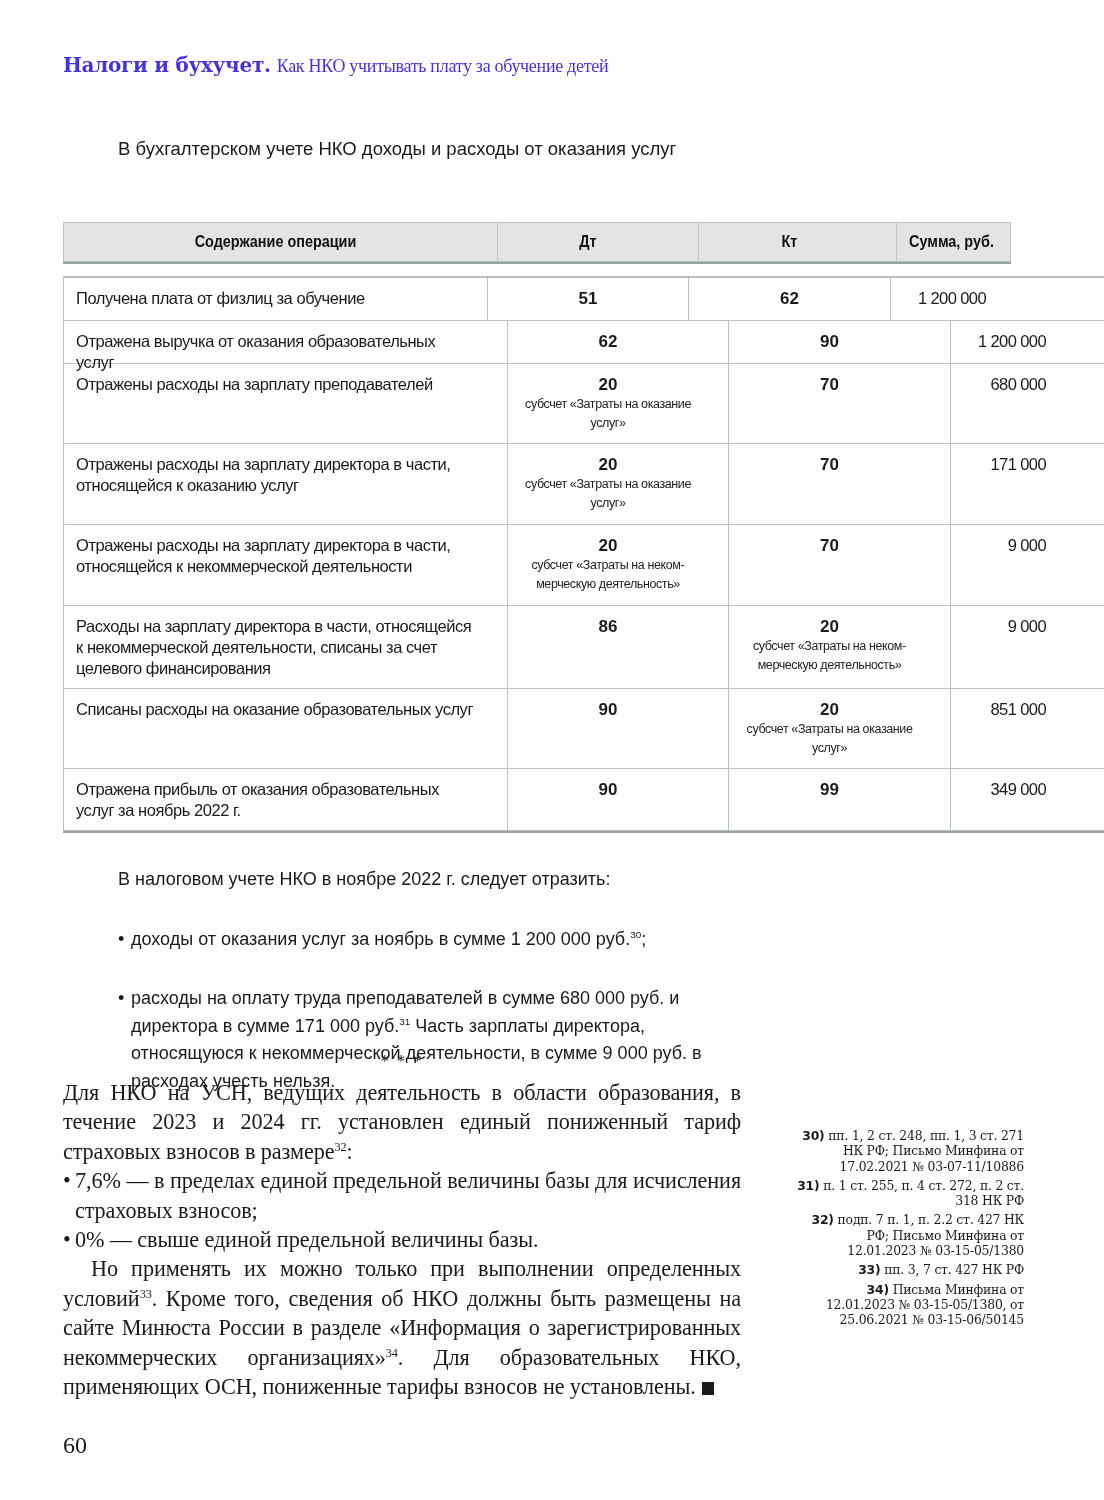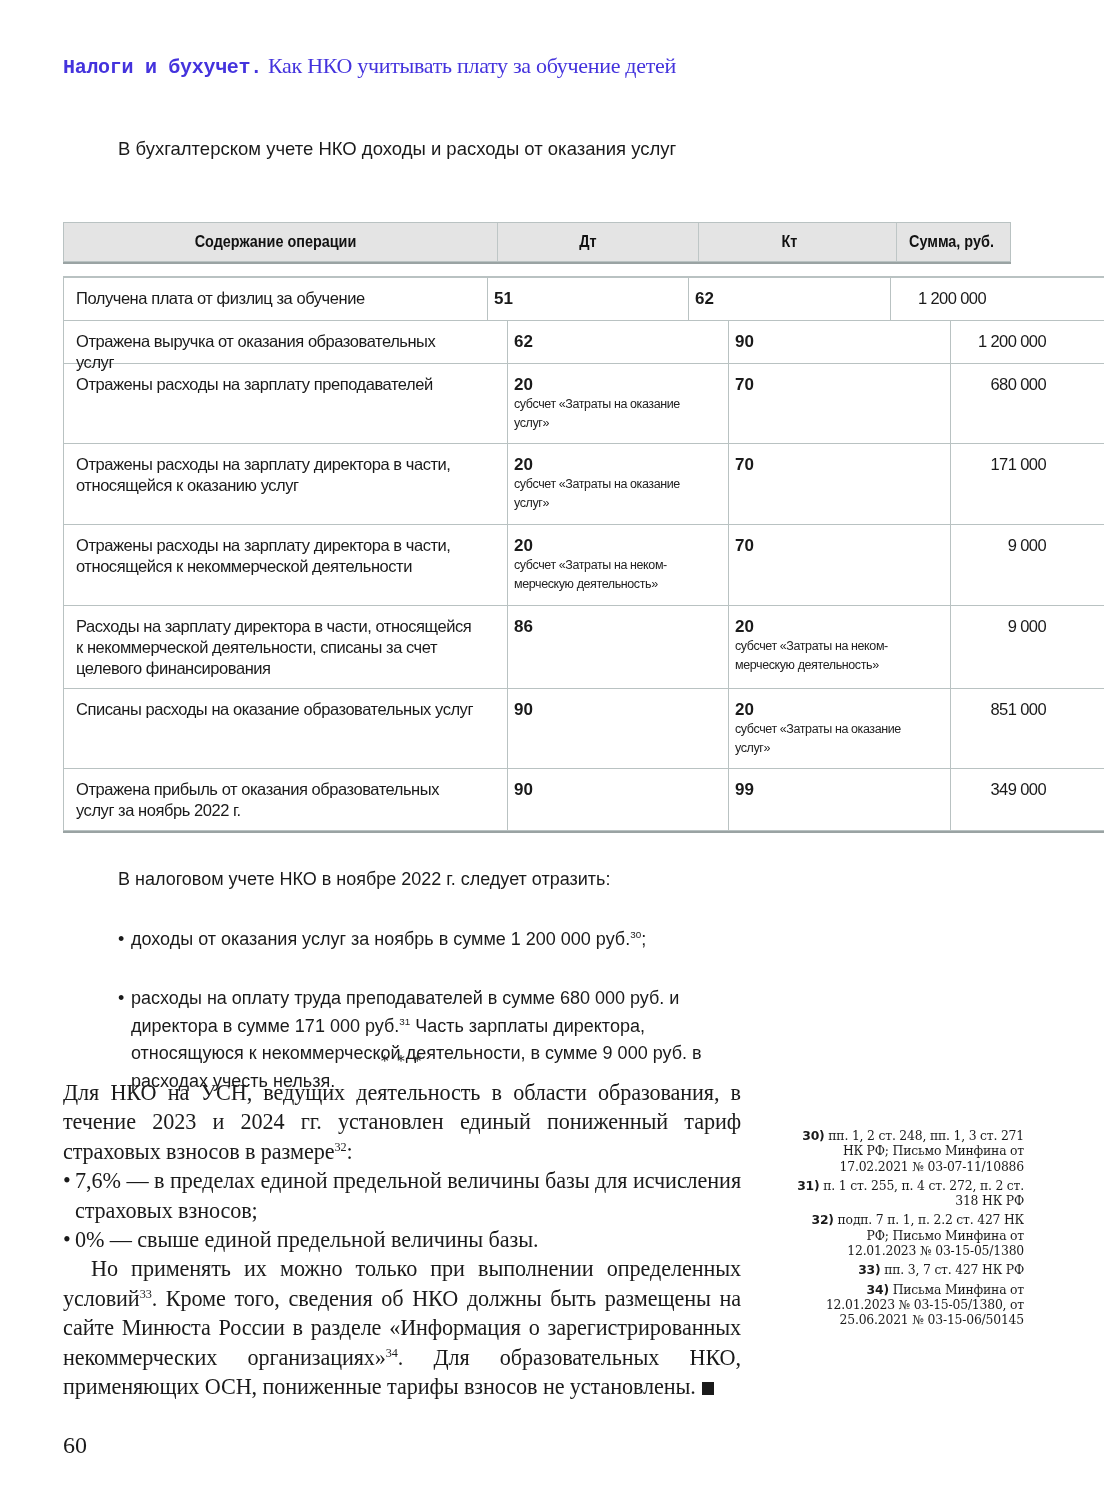--- a/index.html
+++ b/index.html
@@ -4,22 +4,22 @@
   <style>
     * { box-sizing: border-box; margin: 0; padding: 0; }
     html, body { width: 1104px; height: 1500px; background: #ffffff; }
     body { position: relative; color: #1a1a1a; overflow: hidden; }
 
     .running-head {
       position: absolute; left: 63px; top: 53px;
       font-family: "DejaVu Serif", serif; font-size: 20px; color: #4433dd;
       letter-spacing: -0.3px; white-space: nowrap;
     }
-    .running-head .rh-bold { font-weight: bold; font-family: Liberation Mono, monospace; }
-    .running-head .rh-normal { font-weight: normal; font-family: "Liberation Serif", serif; font-size: 22px; }
+    .running-head .rh-bold { font-weight: bold; }
+    .running-head .rh-normal { font-weight: normal; font-family: "Liberation Serif", serif; font-size: 18px; }
 
     .sans { font-family: "Liberation Sans", sans-serif; }
 
     .intro {
       position: absolute; left: 118px; top: 134px; width: 640px;
       font-size: 18.5px; line-height: 30px; color: #1a1a1a;
     }
 
     
     .tbl-head {
@@ -38,21 +38,21 @@
     .tbl-body {
       position: absolute; left: 63px; top: 276px; width: 1044px;
       border: 1px solid #b9c2c2; border-top: 2px solid #b9c2c2;
       box-shadow: 0 2px 0 #9aa3a3;
     }
     .tr { display: grid; grid-template-columns: 423px 201px 202px 122px; }
     .tr + .tr { border-top: 1px solid #b9c2c2; gap: 20px; }
     .td { padding: 10px 12px 8px 12px; font-family: "Liberation Sans", sans-serif; font-size: 16.5px; line-height: 21px; color: #1a1a1a; }
     .td + .td { border-left: 1px solid #b9c2c2; }
     .td.op { letter-spacing: -0.45px; }
-    .td.acc { padding-left: 6px; padding-right: 6px; }
+    .td.acc { text-align: center; padding-left: 6px; padding-right: 6px; }
     .acc-num { font-weight: bold; font-size: 17px; display: block; }
     .acc-sub { display: block; font-size: 12.5px; line-height: 19px; letter-spacing: -0.4px; color: #222; }
     .td.sum { text-align: right; padding-right: 26px; letter-spacing: -0.6px; }
 
     .tax {
       position: absolute; left: 118px; top: 866px; width: 640px;
       font-family: "Liberation Sans", sans-serif; font-size: 18px; line-height: 27.5px; color: #1a1a1a;
     }
     .tax .bullet { position: relative; padding-left: 13px; margin-top: 32px; }
     .tax .bullet::before { content: "•"; position: absolute; left: 0; }

